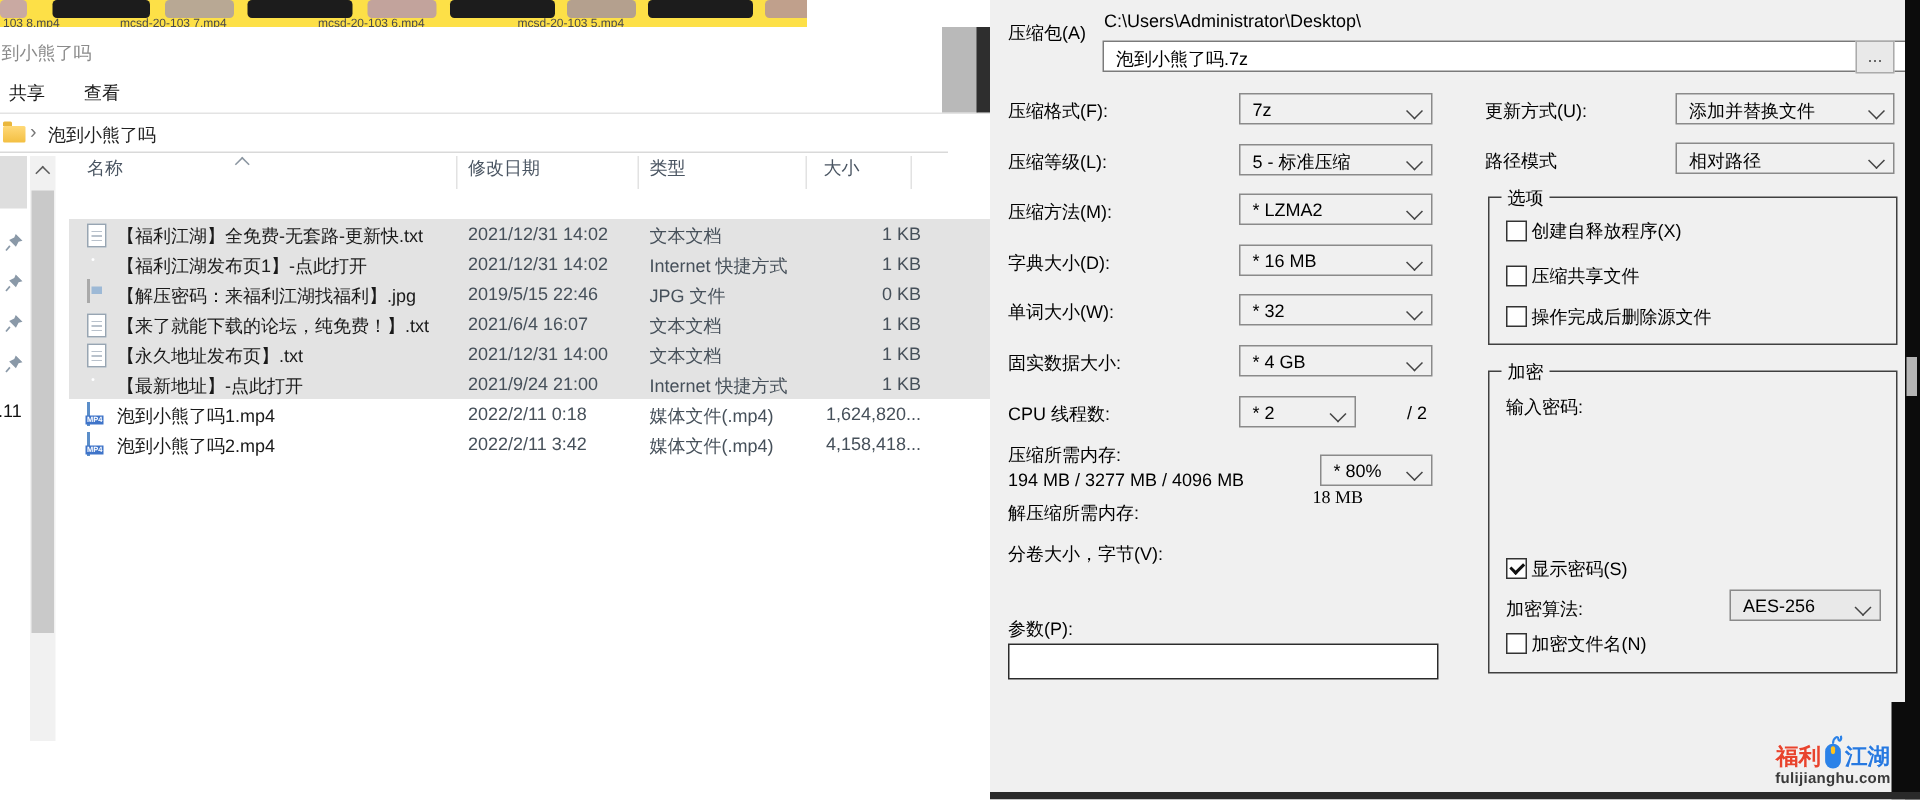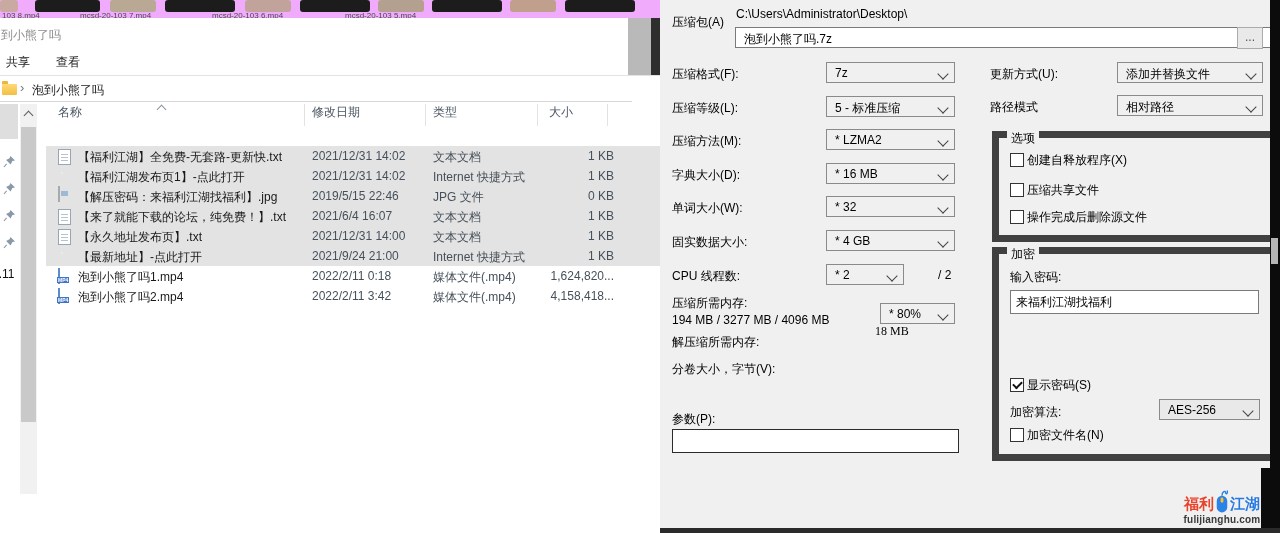--- a/index.html
+++ b/index.html
@@ -1,21 +1,21 @@
 <!DOCTYPE html>
 <html><head>
 <meta charset="utf-8">
 <style>
   html,body{margin:0;padding:0;}
   .screen{position:relative;width:1280px;height:533px;overflow:hidden;background:#ffffff;
           font-family:"Liberation Sans","DejaVu Sans",sans-serif;font-size:12px;color:#1b1b1b;}
   .abs{position:absolute;}
 
   
-  .topstrip{left:0;top:0;width:660px;height:18px;background:#f0abfc;overflow:hidden;}
+  .topstrip{left:0;top:0;width:538px;height:18px;background:#fde047;overflow:hidden;}
   .thumb{position:absolute;top:0;height:12px;border-radius:3px;background:#1c1c1c;}
   .strip-label{position:absolute;top:11px;font-size:8px;color:#4a4a4a;white-space:nowrap;}
 
   
   .explorer{left:0;top:18px;width:660px;height:515px;background:#ffffff;}
   .win-title{position:absolute;left:1px;top:9px;color:#8b8b8b;font-size:12px;white-space:nowrap;}
   .ribbon-tab{position:absolute;top:36px;color:#1a1a1a;font-size:12px;}
   .ribbon-line{position:absolute;left:0;top:57px;width:660px;height:1px;background:#e3e3e3;}
   .addressbar{position:absolute;left:0;top:58px;width:632px;height:25px;background:#fff;border-bottom:1px solid #d9d9d9;}
   .folder-ic{position:absolute;left:2px;top:8px;width:15px;height:11px;border-radius:1px;
@@ -66,21 +66,21 @@
   
   .dialog{left:660px;top:0;width:620px;height:533px;background:#f0f0f0;color:#000;}
   .dlabel{position:absolute;white-space:nowrap;color:#000;}
   .combo{position:absolute;height:21px;background:#f0f0f0;border:1px solid #8a8a8a;box-sizing:border-box;}
   .combo .val{position:absolute;left:8px;top:3px;white-space:nowrap;}
   .combo.white{background:#fff;border-color:#7a7a7a;}
   .chev{position:absolute;right:7px;top:7px;width:7px;height:7px;border-left:1px solid #444;border-bottom:1px solid #444;transform:rotate(-45deg);}
   .btn{position:absolute;background:#e9e9e9;border:1px solid #ababab;box-sizing:border-box;text-align:center;color:#555;}
   .tinput{position:absolute;background:#fff;border:1px solid #2b2b2b;box-sizing:border-box;
           font-family:inherit;font-size:12px;padding:2px 5px;color:#000;}
-  .group{position:absolute;border:7px solid #404040;}
+  .group{position:absolute;border:1px solid #404040;}
   .group .legend{position:absolute;top:-8px;left:8px;background:#f0f0f0;padding:0 4px;}
   .cb{position:absolute;width:12px;height:12px;border:1px solid #333;background:#fff;}
   .cb.checked::after{content:'';position:absolute;left:2px;top:2px;width:7px;height:4px;
         border-left:2px solid #111;border-bottom:2px solid #111;transform:rotate(-45deg);}
   .cb-label{position:absolute;white-space:nowrap;}
   .vol-combo{position:absolute;left:12px;top:379px;width:285px;height:22px;background:#fff;border:2px solid #0078d7;box-sizing:border-box;}
   .vol-combo .selval{position:absolute;left:2px;top:2px;background:#0078d7;color:#fff;padding:0 2px;}
 
   
   .logo{position:absolute;left:512px;top:486px;width:100px;text-align:center;}
@@ -313,21 +313,20 @@
       <span class="cb-label" style="left:28px;top:14px;">创建自释放程序(X)</span>
       <span class="cb" style="left:11px;top:45px;"></span>
       <span class="cb-label" style="left:28px;top:44px;">压缩共享文件</span>
       <span class="cb" style="left:11px;top:72px;"></span>
       <span class="cb-label" style="left:28px;top:71px;">操作完成后删除源文件</span>
     </div>
 
     <div class="group" style="left:332px;top:247px;width:271px;height:200px;">
       <span class="legend">加密</span>
       <span class="dlabel" style="left:11px;top:15px;">输入密码:</span>
-      <input class="tinput" style="left: 11px; top: 36px; width: 249px; height: 24px; border-color: rgb(122, 122, 122);" value="来福利江湖找福利">
       <span class="cb checked" style="left:11px;top:124px;"></span>
       <span class="cb-label" style="left:28px;top:123px;">显示密码(S)</span>
       <span class="dlabel" style="left:11px;top:150px;">加密算法:</span>
       <div class="combo" style="left:160px;top:145px;width:101px;background:#e9e9e9;">
         <span class="val">AES-256</span>
           <span class="chev"></span>
       </div>
       <span class="cb" style="left:11px;top:174px;"></span>
       <span class="cb-label" style="left:28px;top:173px;">加密文件名(N)</span>
     </div>

